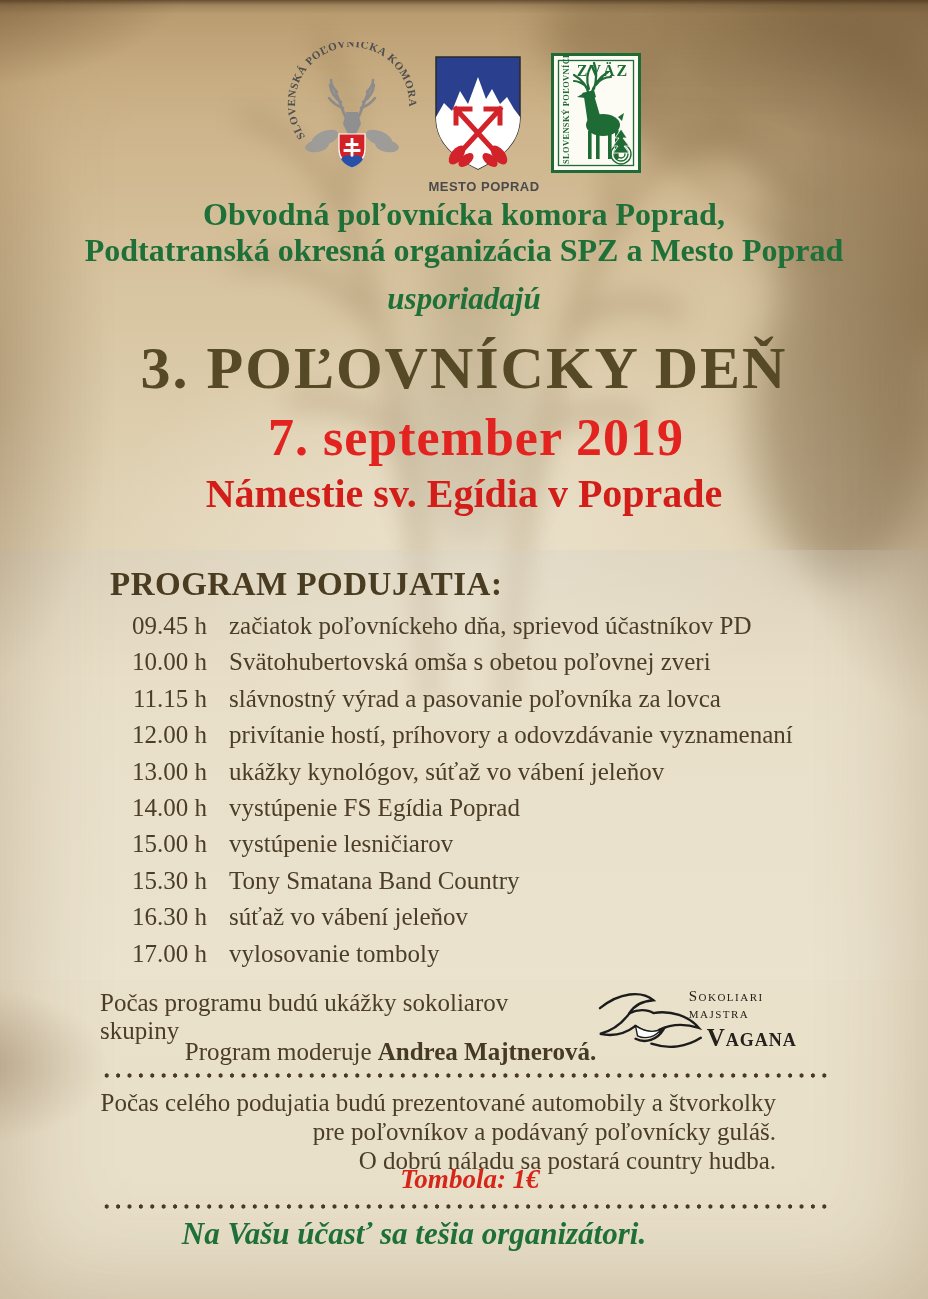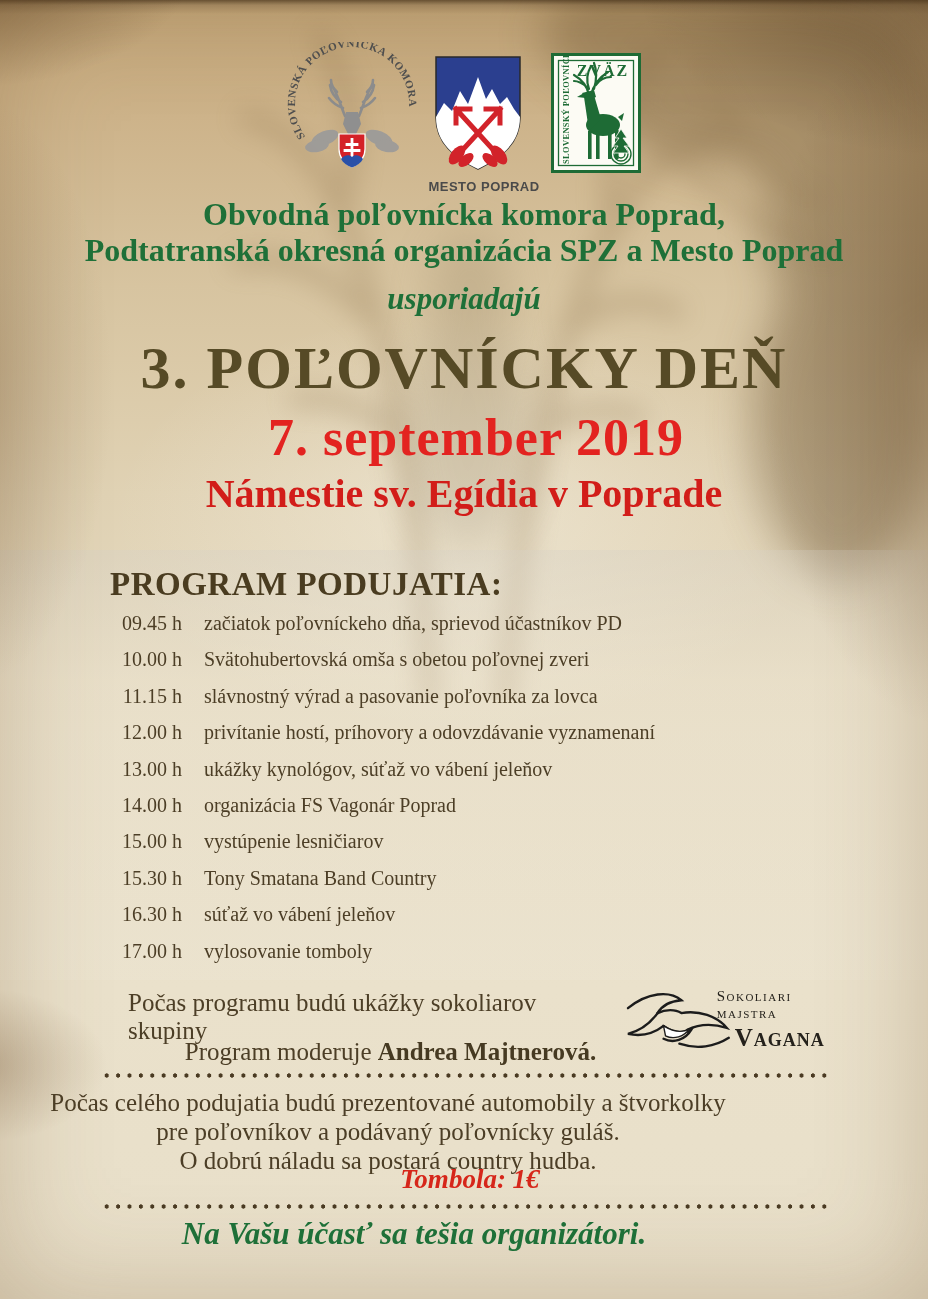--- a/index.html
+++ b/index.html
@@ -40,42 +40,42 @@
   .usp{top:281px;font-size:31px;font-style:italic;}
 
   .title{top:336px;left:0;width:928px;text-align:center;margin:0;
          font-size:60px;line-height:64px;font-weight:bold;letter-spacing:2px;color:#564a26;}
   .date{top:410px;left:0;width:928px;text-align:center;
         font-size:52px;line-height:56px;font-weight:bold;letter-spacing:1px;color:#e32320;padding-left:12px;}
   .venue{top:472px;left:0;width:928px;text-align:center;
          font-size:40px;line-height:44px;font-weight:bold;color:#d21d19;}
 
   .prog-head{top:566px;left:110px;font-size:33px;font-weight:bold;color:#4a3c20;letter-spacing:.5px;}
-  .prog-list{top:612px;left:96px;width:756px;font-size:20px;color:#4c3e26;}
+  .prog-list{top:612px;left:121px;width:756px;font-size:25px;color:#4c3e26;}
   .prow{display:flex;align-items:baseline;height:36.4px;}
   .ptime{width:86px;text-align:right;flex:none;}
   .pdesc{margin-left:22px;}
 
-  .falconry{top:988px;left:100px;width:728px;display:flex;align-items:center;justify-content:center;gap:6px;margin-left:28px;}
+  .falconry{top:988px;left:100px;width:728px;display:flex;align-items:center;justify-content:center;gap:6px;}
   .falc-text{font-size:25px;color:#4c3e26;padding-bottom:6px;}
   .falc-logo{display:flex;align-items:center;}
   .falc-words{margin-left:-14px;color:#25221c;}
   .falc-l1{font-size:15px;letter-spacing:1.5px;font-variant:small-caps;font-weight:normal;}
   .falc-l2{font-size:25px;letter-spacing:1px;font-variant:small-caps;font-weight:bold;margin-left:18px;margin-top:2px;}
 
   .moderator{top:1038px;left:0;width:781px;text-align:center;font-size:25px;color:#4c3e26;}
   .moderator strong{color:#463a22;}
 
   .dots{left:101px;width:726px;height:5px;
         background-image:radial-gradient(circle, #4a3a22 1.9px, transparent 2.4px);
         background-size:11.4px 5px;background-repeat:repeat-x;background-position:0 50%;}
   .d1{top:1073px;}
   .d2{top:1204px;}
 
-  .info{top:1088px;left:0;width:776px;text-align:center;font-size:25px;line-height:29px;color:#4c3e26;}
+  .info{top:1088px;left:0;width:776px;text-align:right;font-size:25px;line-height:29px;color:#4c3e26;}
   .tombola{top:1164px;left:6px;width:928px;text-align:center;
            font-size:27px;font-weight:bold;font-style:italic;color:#d6261a;}
   .closing{top:1216px;left:0;width:828px;text-align:center;
            font-size:31px;font-weight:bold;font-style:italic;color:#1e7038;}
 
   .mp-caption{margin-top:2px;text-align:center;font-family:"Liberation Sans","DejaVu Sans",sans-serif;
               font-size:13px;font-weight:bold;color:#4a4a4a;letter-spacing:.5px;}
 </style>
 </head>
 <body>
@@ -212,21 +212,21 @@
     <div class="prow">
         <span class="ptime">12.00 h</span>
         <span class="pdesc">privítanie hostí, príhovory a odovzdávanie vyznamenaní</span>
       </div>
     <div class="prow">
         <span class="ptime">13.00 h</span>
         <span class="pdesc">ukážky kynológov, súťaž vo vábení jeleňov</span>
       </div>
     <div class="prow">
         <span class="ptime">14.00 h</span>
-        <span class="pdesc">organizácia FS Vagonár Poprad</span>
+        <span class="pdesc">vystúpenie FS Egídia Poprad</span>
       </div>
     <div class="prow">
         <span class="ptime">15.00 h</span>
         <span class="pdesc">vystúpenie lesničiarov</span>
       </div>
     <div class="prow">
         <span class="ptime">15.30 h</span>
         <span class="pdesc">Tony Smatana Band Country</span>
       </div>
     <div class="prow">

